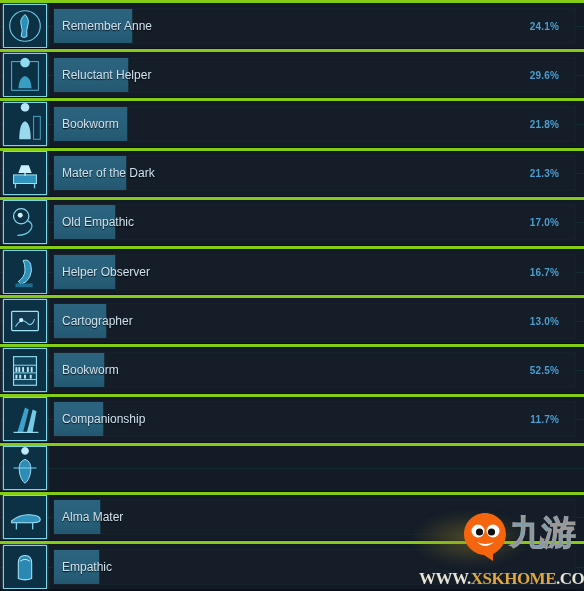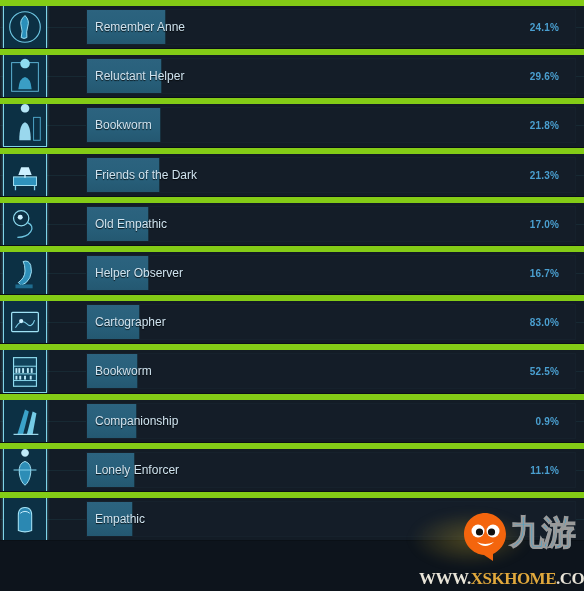--- a/index.html
+++ b/index.html
@@ -18,24 +18,23 @@
     height: 591px;
     background: #0d141c;
   }
 
   .ach-row {
     position: relative;
     display: flex;
     align-items: center;
     height: 49.2px;
     background: #131c26;
-    border-top: 6px solid #84cc16;
+    border-top: 3px solid #84cc16;
     border-bottom: 1px solid #0a1016;
     overflow: hidden;
-    gap: 33px;
   }
 
   .ach-row::before {
     content: "";
     position: absolute;
     left: 0; right: 0; top: 50%;
     height: 1px;
     background: rgba(40, 90, 100, 0.22);
     pointer-events: none;
   }
@@ -194,21 +193,21 @@
           <rect x="0" y="0" width="44" height="44" fill="#0c3044"></rect>
           <rect x="10" y="24" width="24" height="9" fill="#2f93bd" stroke="#a9e5f7" stroke-width="1"></rect>
           <path d="M18 14 h8 l3 8 h-14 z" fill="#cdf0ff"></path>
           <line x1="22" y1="22" x2="22" y2="25" stroke="#cdf0ff" stroke-width="1.4"></line>
           <line x1="12" y1="33" x2="12" y2="38" stroke="#7fd0ea" stroke-width="1.4"></line>
           <line x1="32" y1="33" x2="32" y2="38" stroke="#7fd0ea" stroke-width="1.4"></line>
         </svg>
       </div>
       <div class="ach-track">
         <div class="ach-fill" style="width: 72.694px;"></div>
-        <div class="ach-label">Friends of the Dark</div>
+        <div class="ach-label">Mater of the Dark</div>
         <div class="ach-pct">21.3%</div>
       </div>
     </div>
     <div class="ach-row">
       <div class="ach-icon">
         <svg viewBox="0 0 44 44">
           <rect x="0" y="0" width="44" height="44" fill="#0c3044"></rect>
           <circle cx="18" cy="16" r="8" fill="none" stroke="#8fdcf0" stroke-width="1.3"></circle>
           <circle cx="17" cy="15" r="2.6" fill="#cdf0ff"></circle>
           <path d="M24 20 q8 4 4 10 q-4 6 -14 6" fill="none" stroke="#6fc8e4" stroke-width="1.3"></path>
@@ -239,21 +238,21 @@
         <svg viewBox="0 0 44 44">
           <rect x="0" y="0" width="44" height="44" fill="#0c3044"></rect>
           <rect x="8" y="12" width="28" height="20" rx="1" fill="#123b52" stroke="#9fe2f5" stroke-width="1.3"></rect>
           <path d="M12 28 q6 -10 12 -4 q5 5 8 -4" fill="none" stroke="#7fd0ea" stroke-width="1.1"></path>
           <circle cx="18" cy="21" r="2.2" fill="#cdf0ff"></circle>
         </svg>
       </div>
       <div class="ach-track">
         <div class="ach-fill" style="width: 52.94px;"></div>
         <div class="ach-label">Cartographer</div>
-        <div class="ach-pct">83.0%</div>
+        <div class="ach-pct">13.0%</div>
       </div>
     </div>
     <div class="ach-row">
       <div class="ach-icon">
         <svg viewBox="0 0 44 44">
           <rect x="0" y="0" width="44" height="44" fill="#0c3044"></rect>
           <rect x="10" y="8" width="24" height="30" fill="#10435c" stroke="#8fdcf0" stroke-width="1.2"></rect>
           <line x1="10" y1="17" x2="34" y2="17" stroke="#8fdcf0" stroke-width="1"></line>
           <line x1="10" y1="25" x2="34" y2="25" stroke="#8fdcf0" stroke-width="1"></line>
           <line x1="10" y1="32" x2="34" y2="32" stroke="#8fdcf0" stroke-width="1"></line>
@@ -281,36 +280,46 @@
         <svg viewBox="0 0 44 44">
           <rect x="0" y="0" width="44" height="44" fill="#0c3044"></rect>
           <path d="M14 36 L22 10 L26 12 L20 36 z" fill="#3ba2c9"></path>
           <path d="M24 36 L30 12 L34 14 L30 36 z" fill="#74cbe6"></path>
           <line x1="10" y1="36" x2="36" y2="36" stroke="#a5e3f6" stroke-width="1.2"></line>
         </svg>
       </div>
       <div class="ach-track">
         <div class="ach-fill" style="width: 49.846px;"></div>
         <div class="ach-label">Companionship</div>
-        <div class="ach-pct">0.9%</div>
+        <div class="ach-pct">11.7%</div>
       </div>
     </div>
     <div class="ach-row">
       <div class="ach-icon">
         <svg viewBox="0 0 44 44">
           <rect x="0" y="0" width="44" height="44" fill="#0c3044"></rect>
           <path d="M22 8 a4 4 0 1 1 0.1 0 z" fill="#bfeaf9"></path>
           <path d="M22 13 q7 2 6 12 q-1 9 -6 13 q-5 -4 -6 -13 q-1 -10 6 -12 z" fill="#2d8db6" stroke="#a5e3f6" stroke-width="1"></path>
           <line x1="10" y1="22" x2="34" y2="22" stroke="#7fd0ea" stroke-width="1.1"></line>
         </svg>
       </div>
-      <div class="ach-track">
-        <div class="ach-fill" style="width: 48.418px;"></div>
-        <div class="ach-label">Lonely Enforcer</div>
-        <div class="ach-pct">11.1%</div>
+    </div>
+    <div class="ach-row">
+      <div class="ach-icon">
+        <svg viewBox="0 0 44 44">
+          <rect x="0" y="0" width="44" height="44" fill="#0c3044"></rect>
+          <path d="M8 26 q10 -8 22 -6 q8 1 8 5 q0 3 -8 3 h-22 z" fill="#2f93bd" stroke="#a9e5f7" stroke-width="1.1"></path>
+          <line x1="13" y1="28" x2="13" y2="35" stroke="#7fd0ea" stroke-width="1.4"></line>
+          <line x1="30" y1="28" x2="30" y2="35" stroke="#7fd0ea" stroke-width="1.4"></line>
+        </svg>
+      </div>
+      <div class="ach-track">
+        <div class="ach-fill" style="width: 47.466px;"></div>
+        <div class="ach-label">Alma Mater</div>
+        <div class="ach-pct"></div>
       </div>
     </div>
     <div class="ach-row">
       <div class="ach-icon">
         <svg viewBox="0 0 44 44">
           <rect x="0" y="0" width="44" height="44" fill="#0c3044"></rect>
           <path d="M22 10 q7 0 7 8 v16 q-7 3 -14 0 v-16 q0 -8 7 -8 z" fill="#2b88b2" stroke="#a5e3f6" stroke-width="1.1"></path>
           <path d="M17 16 q5 -4 10 0" fill="none" stroke="#cdf0ff" stroke-width="1"></path>
         </svg>
       </div>

